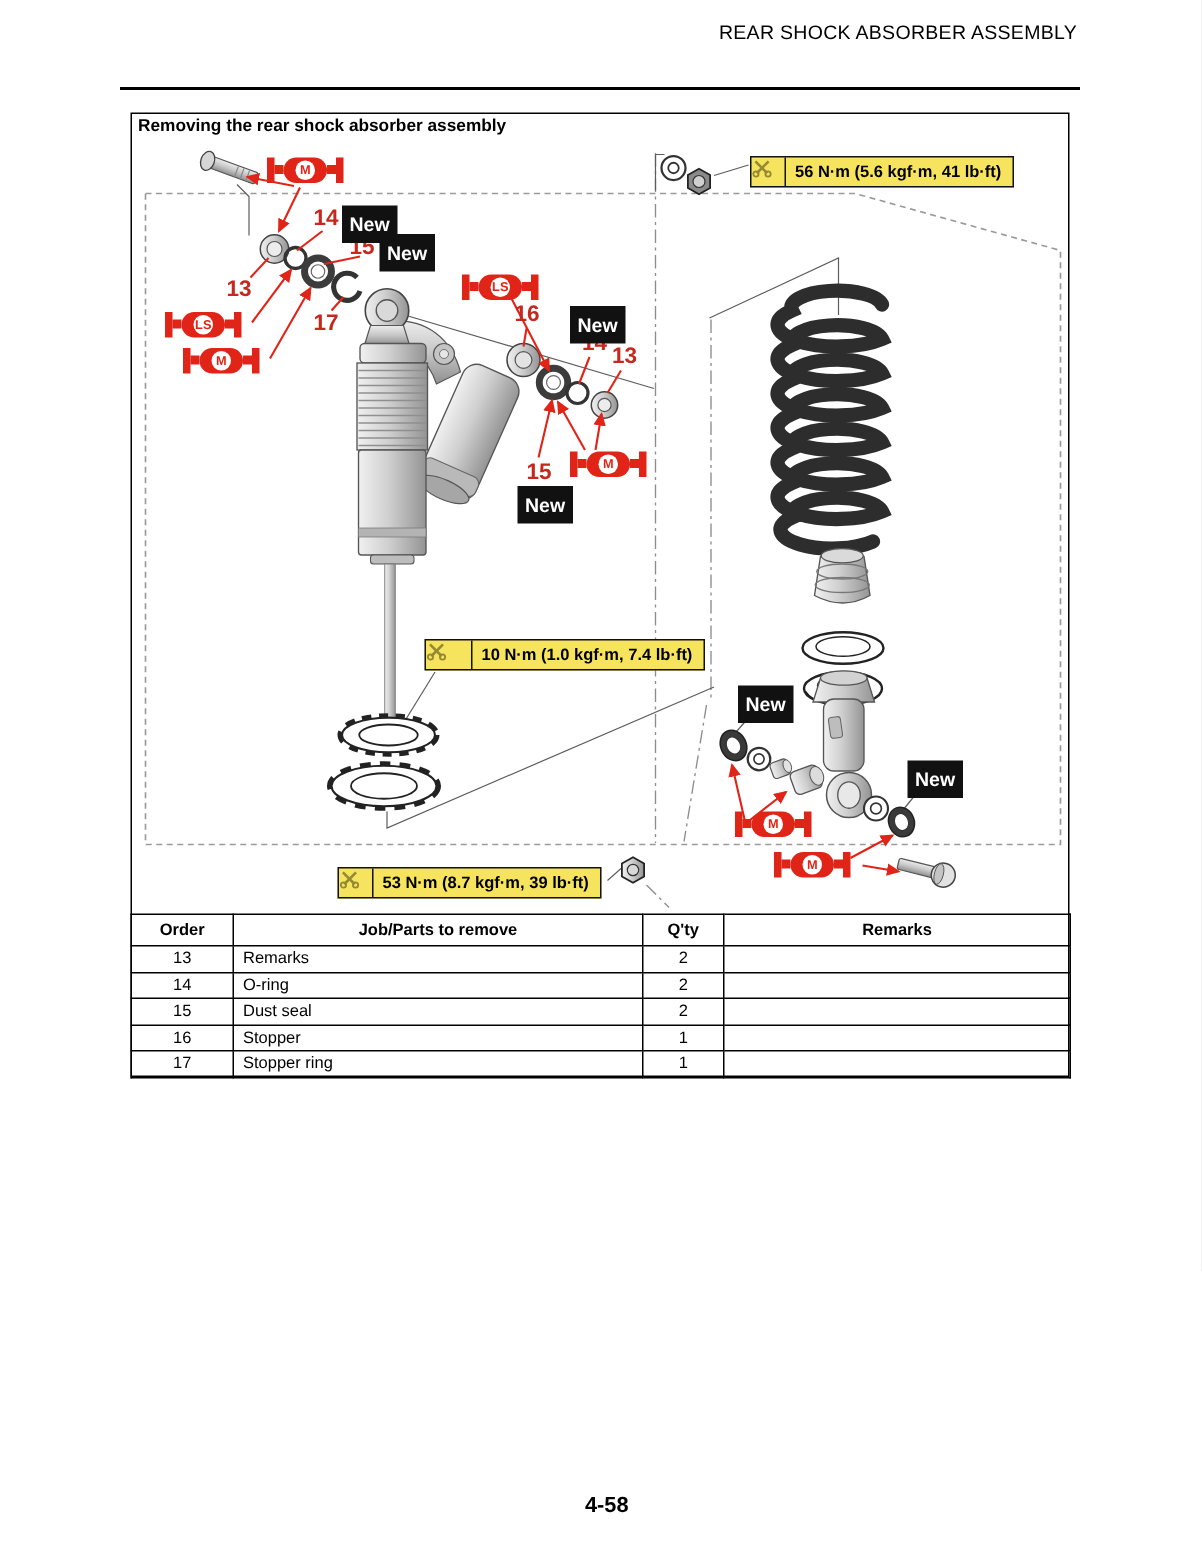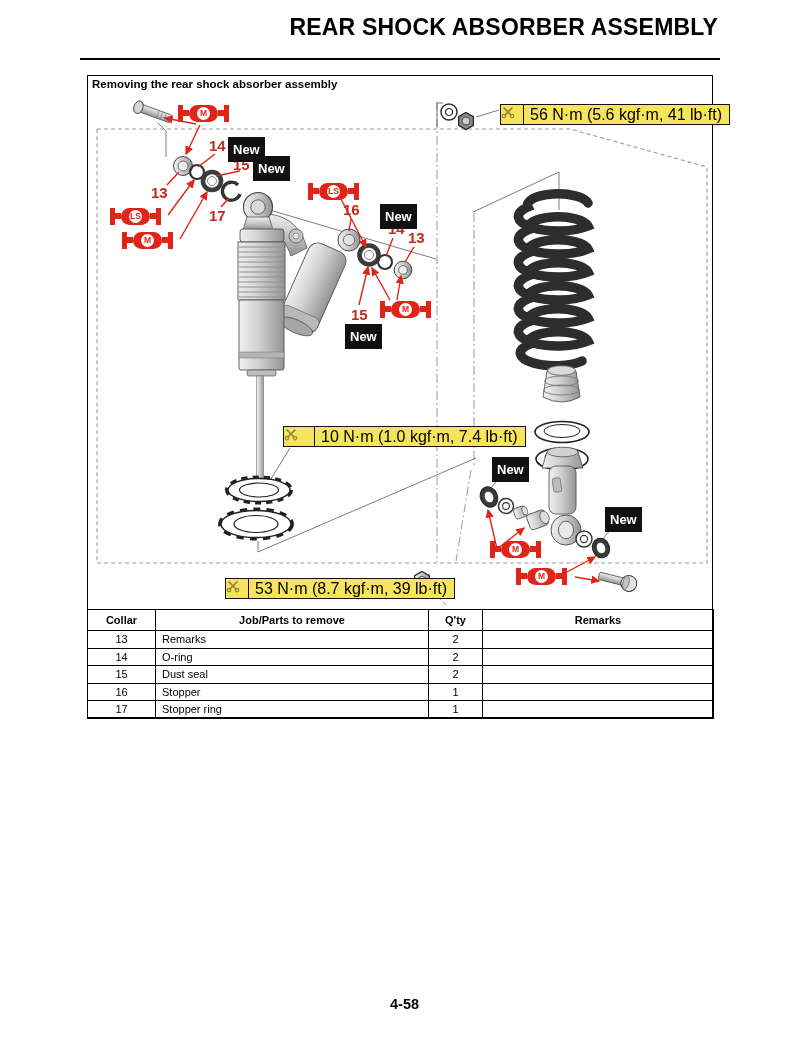--- a/index.html
+++ b/index.html
@@ -2,36 +2,36 @@
 <html><head>
 <meta charset="utf-8">
 <style>
   html,body{margin:0;padding:0;background:#e8e8e8;}
   .page{
     position:relative;width:801px;height:1038px;background:#ffffff;
     font-family:"Liberation Sans",sans-serif;color:#000;overflow:hidden;
     margin:0 auto;
   }
   .page-title{
-    position:absolute;top:14px;right:83px;font-size:23px;font-weight:bold;
+    position:absolute;top:14px;right:83px;font-size:13px;font-weight:normal;
     letter-spacing:.2px;white-space:nowrap;text-align:center;
   }
   .title-rule{position:absolute;left:80px;top:58px;width:640px;height:2px;background:#000;}
   .outer-box{position:absolute;left:87px;top:75px;width:626px;height:643px;border:1.6px solid #000;box-sizing:border-box;}
   .fig{position:absolute;left:87px;top:75px;width:738px;height:535px;}
   .fig-caption{position:absolute;left:5px;top:3px;font-size:11.5px;font-weight:bold;white-space:nowrap;}
   .fig svg{position:absolute;left:0;top:0;}
 
   
   .torque{
     position:absolute;display:flex;align-items:stretch;height:21px;
     background:#f6e45f;border:1.5px solid #111;box-sizing:border-box;white-space:nowrap;
   }
   .torque .ticon{width:22px;display:flex;align-items:center;justify-content:center;border-right:1.4px solid #111;}
-  .torque .ttext{display:flex;align-items:center;padding:0 7px 0 6px;font-size:16px;font-weight:normal;}
+  .torque .ttext{display:flex;align-items:center;padding:0 7px 0 6px;font-size:11px;font-weight:bold;}
 
   
   .callout{position:absolute;color:#c5281c;font-size:15px;font-weight:bold;line-height:15px;white-space:nowrap;}
 
   
   .newtag{
     position:absolute;background:#111;color:#fff;font-size:13px;font-weight:bold;
     line-height:17px;padding:4px 5px;white-space:nowrap;
   }
 
@@ -417,21 +417,21 @@
 
   <table class="parts-table">
     <colgroup>
         <col style="width:68px">
         <col style="width:273px">
         <col style="width:54px">
         <col style="width:231px">
       </colgroup>
     <thead>
       <tr>
-        <th>Collar</th>
+        <th>Order</th>
         <th>Job/Parts to remove</th>
         <th>Q'ty</th>
         <th>Remarks</th>
       </tr>
     </thead>
     <tbody>
       <tr>
         <td class="c">13</td>
         <td class="l">Remarks</td>
         <td class="c">2</td>

